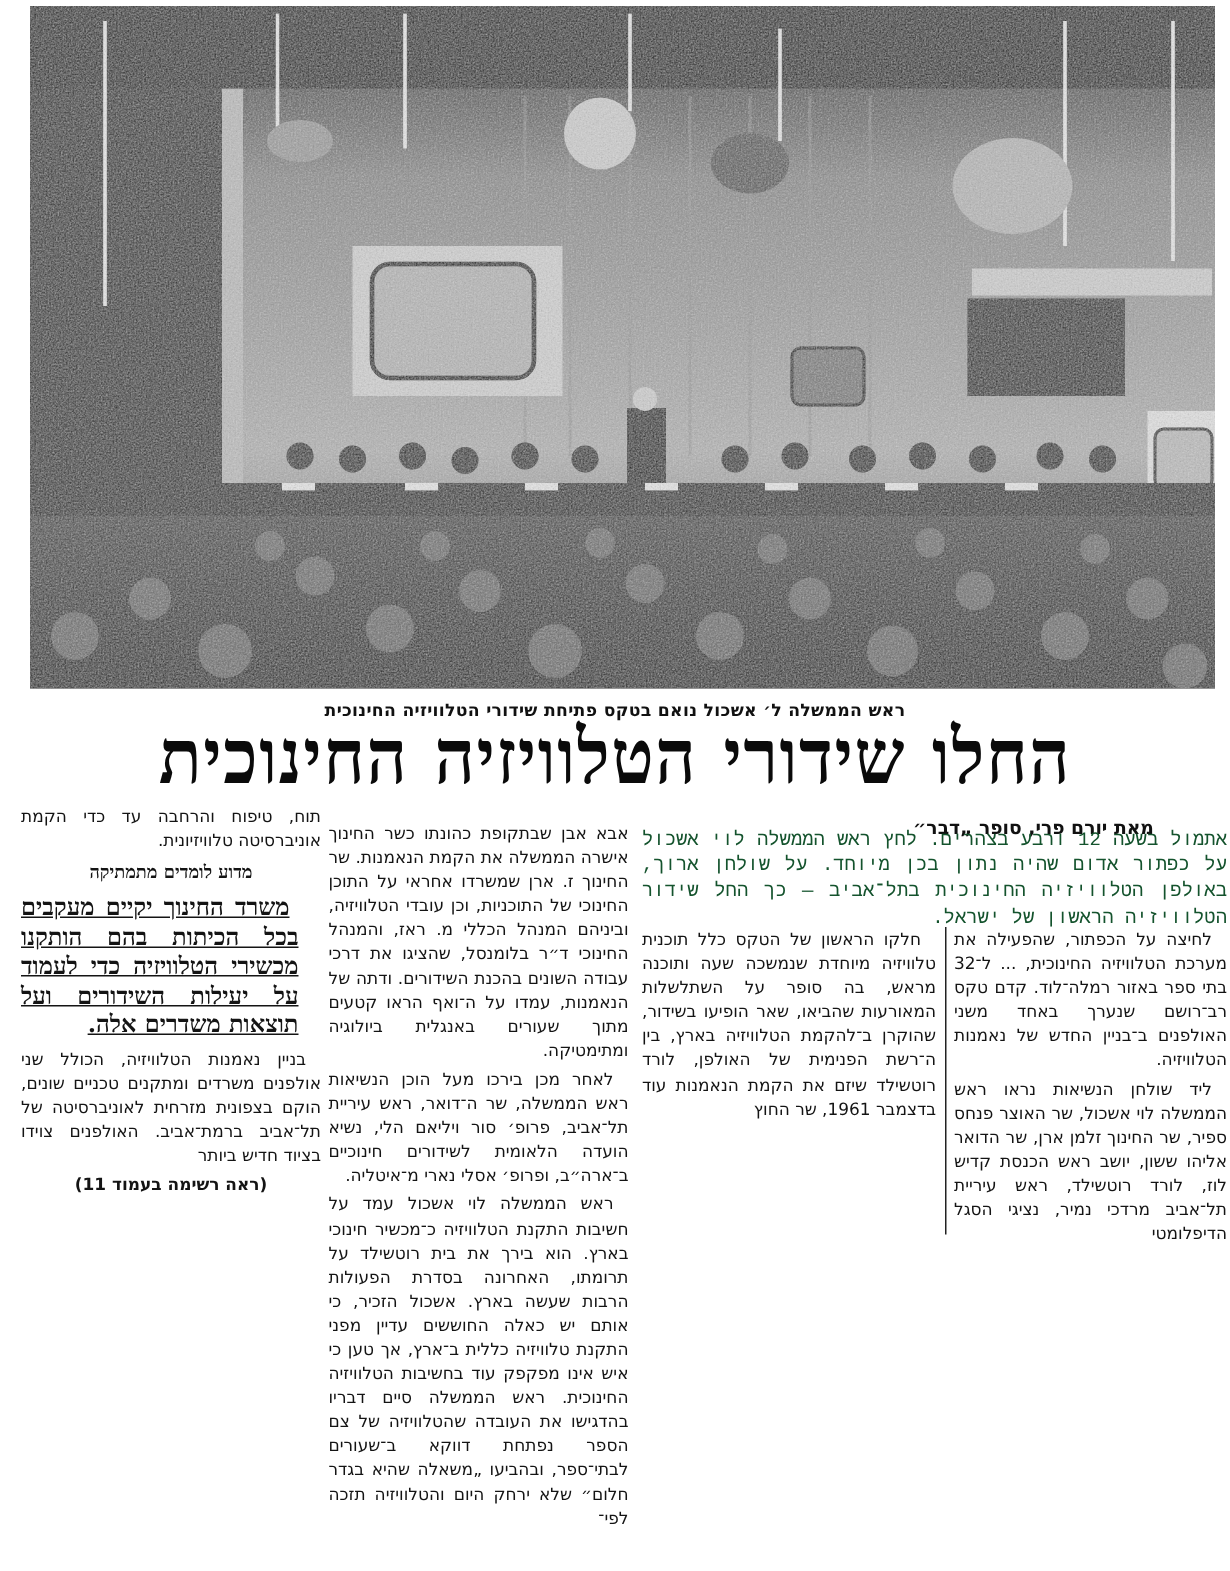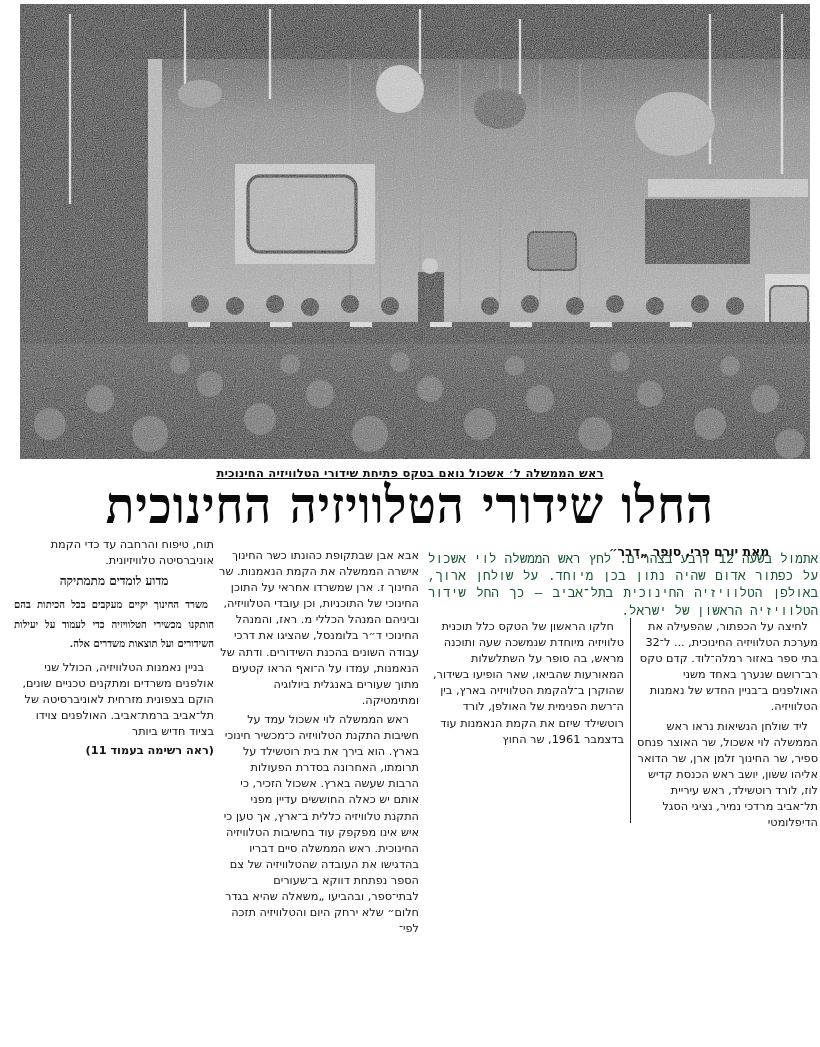--- a/index.html
+++ b/index.html
@@ -7,44 +7,44 @@
          font-family: "DejaVu Serif", "Liberation Serif", serif; color: #111; }
 
   
   .photo { position: absolute; left: 20px; top: 4px; width: 790px; height: 455px;
            background: #3a3a3a; overflow: hidden; }
   .photo svg { display: block; width: 100%; height: 100%; }
 
   
   .caption { position: absolute; left: 0; top: 466px; width: 820px; text-align: center;
              direction: rtl; font-family: "DejaVu Sans", sans-serif; font-weight: bold;
-             font-size: 11.5px; letter-spacing: 0.2px; color: #111; text-decoration: underline; }
+             font-size: 11.5px; letter-spacing: 0.2px; color: #111; }
   .headline { position: absolute; left: 40px; top: 478px; width: 740px; text-align: center;
               direction: rtl; font-family: "DejaVu Serif", serif; font-weight: 900;
               font-size: 47px; line-height: 56px; letter-spacing: 1px; color: #0a0a0a;
               transform: scaleY(1.08); }
 
   
   .col { position: absolute; direction: rtl; text-align: justify;
          font-family: "DejaVu Sans", sans-serif; font-size: 11.3px; line-height: 16.1px;
          color: #141414; }
-  .col p { margin: 0 0 3px 0; text-indent: 10px; text-align: right; }
+  .col p { margin: 0 0 3px 0; text-indent: 10px; }
   .col p.noindent { text-indent: 0; }
   .col-right { left: 636px; width: 182px; top: 537px; }
   .col-rightmid { left: 428px; width: 196px; top: 619px; }
   .lead { position: absolute; left: 428px; top: 552px; width: 390px; direction: rtl; text-align: justify;
           font-family: Liberation Mono, monospace; font-size: 12.6px; line-height: 17.2px; color: #14532d; }
   .byline-top { position: absolute; left: 560px; top: 544px; width: 258px; direction: rtl; text-align: center;
                 font-family: "DejaVu Sans", sans-serif; font-weight: bold; font-size: 12.5px; }
   .col-mid { left: 219px; width: 200px; top: 548px; }
   .col-left { left: 14px; width: 200px; top: 537px; }
   .subhead { font-weight: bold; font-size: 12px; text-align: center; margin: 4px 0 6px 0;
              font-family: "DejaVu Serif", serif; text-indent: 0 !important; }
-  .pullquote { font-family: "DejaVu Serif", serif; font-weight: 900; font-size: 10px; line-height: 19.5px;
-               margin: 6px 0 6px 0; text-indent: 6px; }
+  .pullquote { font-family: "DejaVu Serif", serif; font-weight: 900; font-size: 16px; line-height: 19.5px;
+               margin: 6px 15px 6px 0; text-indent: 6px; text-decoration: underline; }
   .seealso { text-align: center; font-weight: bold; text-indent: 0 !important; margin-top: 2px; }
   .rule { position: absolute; width: 1px; background: #222; }
 </style>
 </head>
 <body>
 
 <div class="photo">
   <svg viewBox="0 0 790 455" preserveAspectRatio="none">
     <defs>
       <filter id="grain" x="0" y="0" width="100%" height="100%">
@@ -178,20 +178,21 @@
   <p>ליד שולחן הנשיאות נראו ראש הממשלה לוי אשכול, שר האוצר פנחס ספיר, שר החינוך זלמן ארן, שר הדואר אליהו ששון, יושב ראש הכנסת קדיש לוז, לורד רוטשילד, ראש עיריית תל־אביב מרדכי נמיר, נציגי הסגל הדיפלומטי</p>
 </div>
 <div class="rule" style="left:630px; top:618px; height:205px;"></div>
 
 <div class="col col-rightmid">
   <p>חלקו הראשון של הטקס כלל תוכנית טלוויזיה מיוחדת שנמשכה שעה ותוכנה מראש, בה סופר על השתלשלות המאורעות שהביאו, שאר הופיעו בשידור, שהוקרן ב־להקמת הטלוויזיה בארץ, בין ה־רשת הפנימית של האולפן, לורד רוטשילד שיזם את הקמת הנאמנות עוד בדצמבר 1961, שר החוץ</p>
 </div>
 
 <div class="col col-mid">
   <p class="noindent">אבא אבן שבתקופת כהונתו כשר החינוך אישרה הממשלה את הקמת הנאמנות. שר החינוך ז. ארן שמשרדו אחראי על התוכן החינוכי של התוכניות, וכן עובדי הטלוויזיה, וביניהם המנהל הכללי מ. ראז, והמנהל החינוכי ד״ר בלומנסל, שהציגו את דרכי עבודה השונים בהכנת השידורים. ודתה של הנאמנות, עמדו על ה־ואף הראו קטעים מתוך שעורים באנגלית ביולוגיה ומתימטיקה.</p>
+  <p>לאחר מכן בירכו מעל הוכן הנשיאות ראש הממשלה, שר ה־דואר, ראש עיריית תל־אביב, פרופ׳ סור ויליאם הלי, נשיא הועדה הלאומית לשידורים חינוכיים ב־ארה״ב, ופרופ׳ אסלי נארי מ־איטליה.</p>
   <p>ראש הממשלה לוי אשכול עמד על חשיבות התקנת הטלוויזיה כ־מכשיר חינוכי בארץ. הוא בירך את בית רוטשילד על תרומתו, האחרונה בסדרת הפעולות הרבות שעשה בארץ. אשכול הזכיר, כי אותם יש כאלה החוששים עדיין מפני התקנת טלוויזיה כללית ב־ארץ, אך טען כי איש אינו מפקפק עוד בחשיבות הטלוויזיה החינוכית. ראש הממשלה סיים דבריו בהדגישו את העובדה שהטלוויזיה של צם הספר נפתחת דווקא ב־שעורים לבתי־ספר, ובהביעו „משאלה שהיא בגדר חלום״ שלא ירחק היום והטלוויזיה תזכה לפי־</p>
 </div>
 
 <div class="col col-left">
   <p class="noindent">תוח, טיפוח והרחבה עד כדי הקמת אוניברסיטה טלוויזיונית.</p>
   <div class="subhead">מדוע לומדים מתמתיקה</div>
   <div class="pullquote">משרד החינוך יקיים מעקבים בכל הכיתות בהם הותקנו מכשירי הטלוויזיה כדי לעמוד על יעילות השידורים ועל תוצאות משדרים אלה.</div>
   <p>בניין נאמנות הטלוויזיה, הכולל שני אולפנים משרדים ומתקנים טכניים שונים, הוקם בצפונית מזרחית לאוניברסיטה של תל־אביב ברמת־אביב. האולפנים צוידו בציוד חדיש ביותר</p>
   <p class="seealso">(ראה רשימה בעמוד 11)</p>
 </div>

